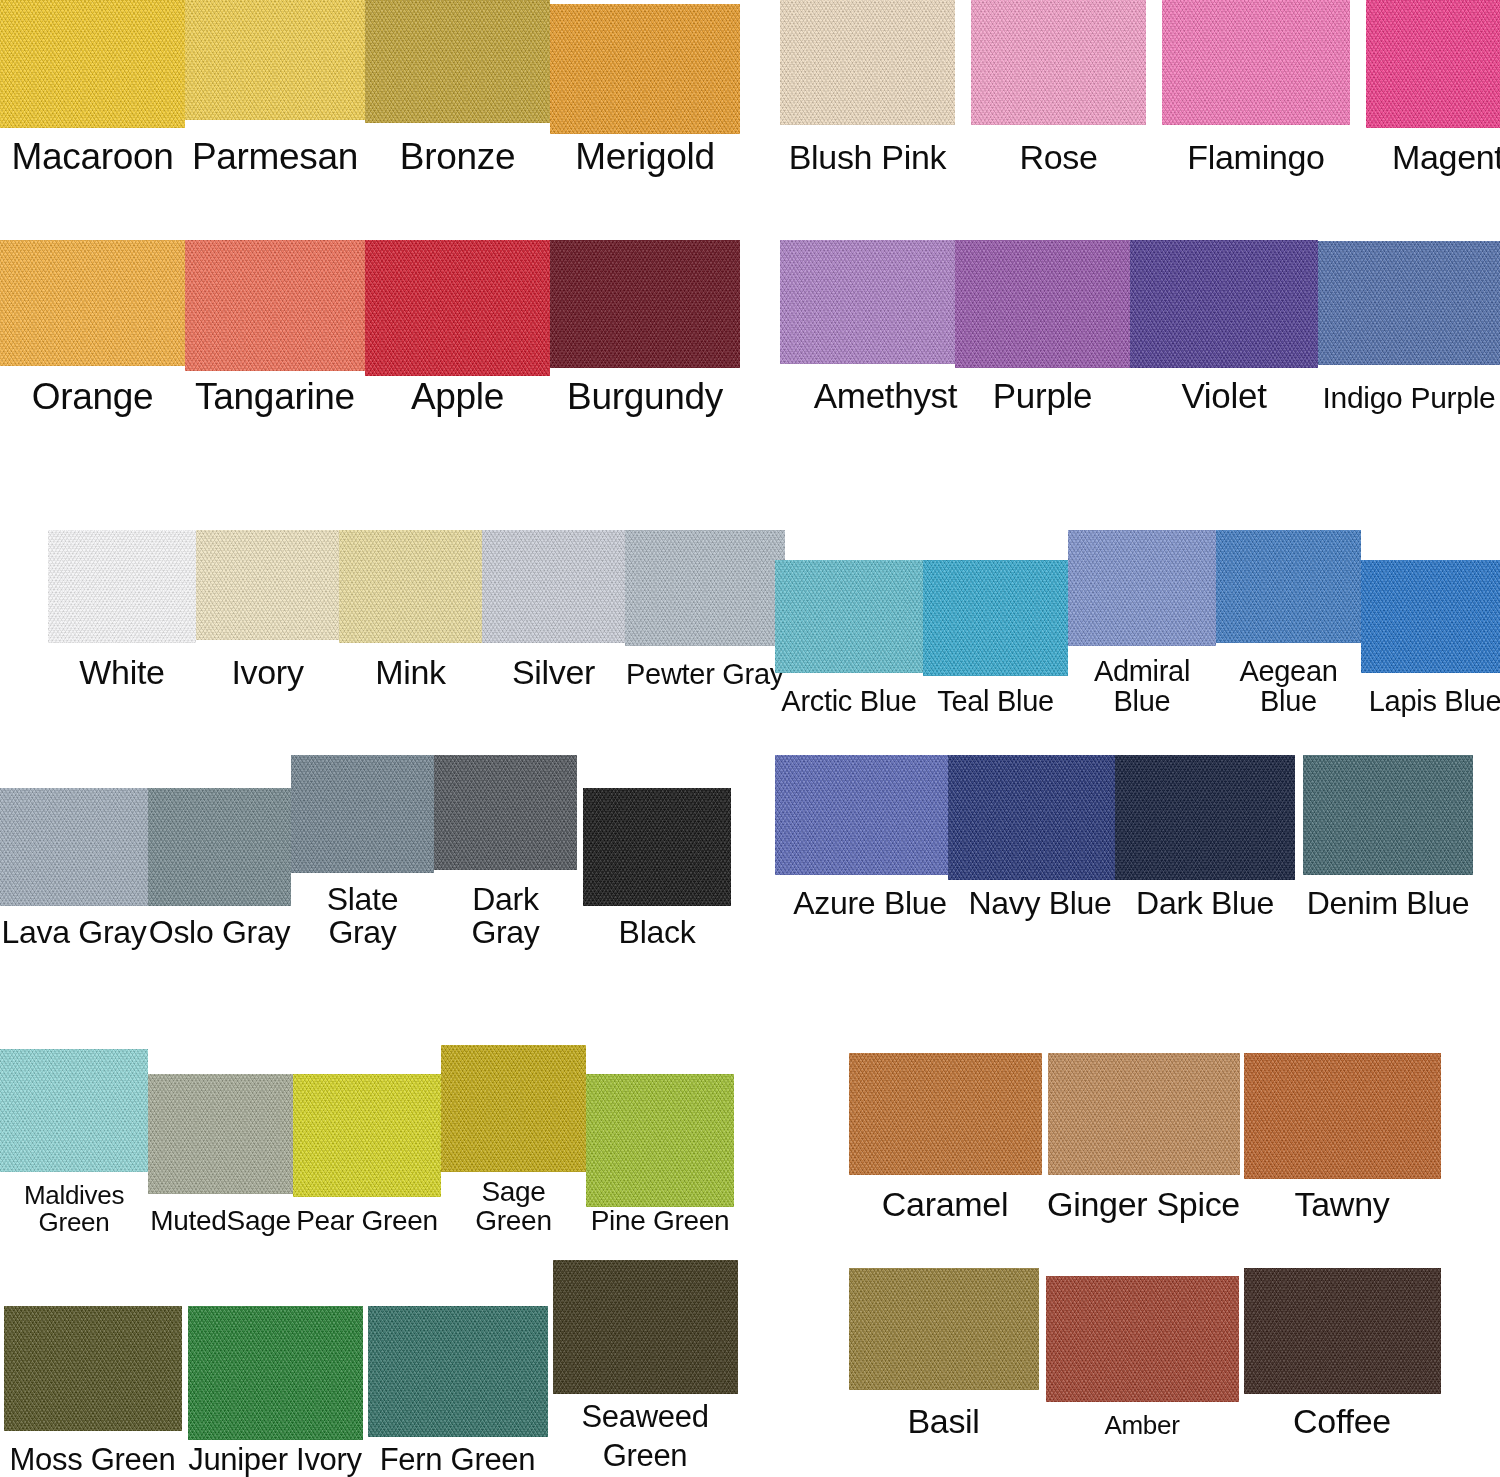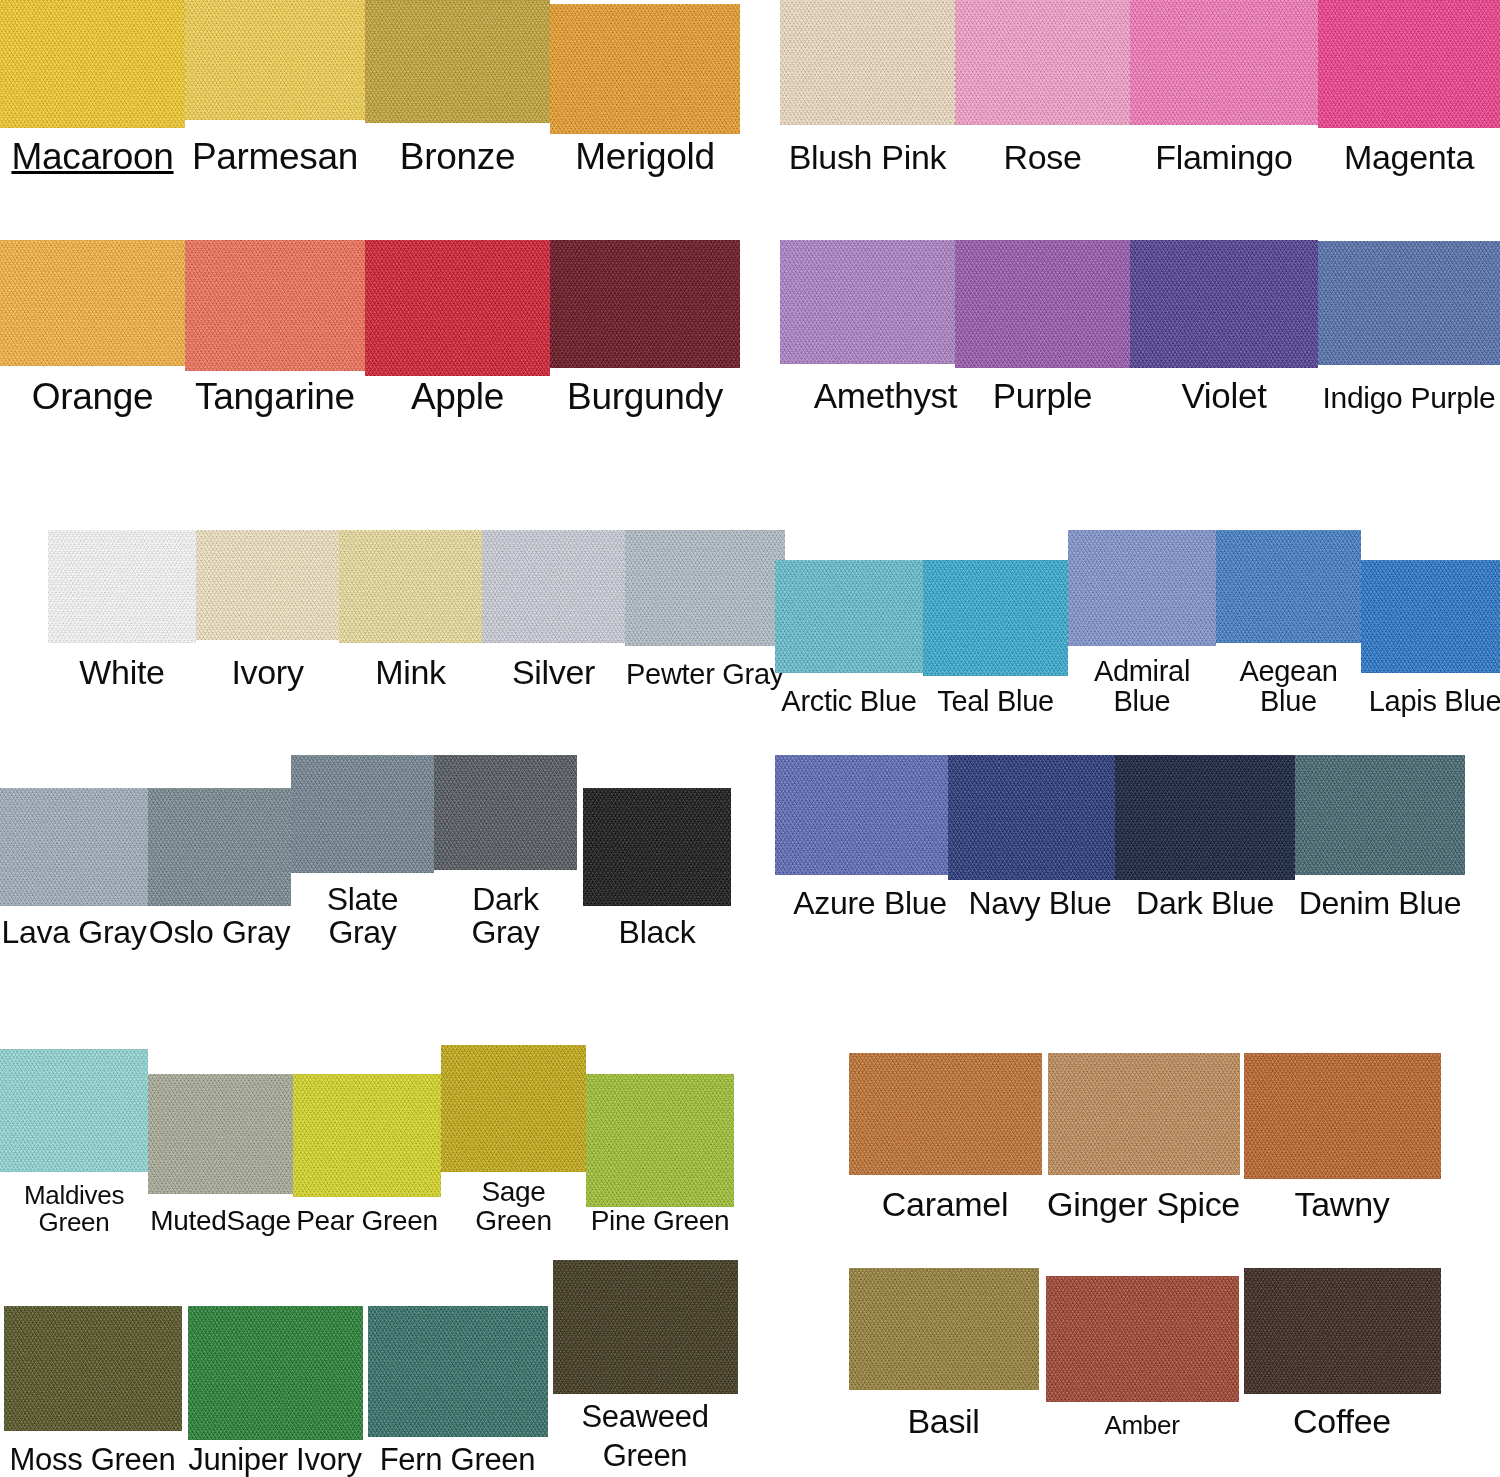--- a/index.html
+++ b/index.html
@@ -90,21 +90,21 @@
     white-space: pre-line;
     letter-spacing: -0.3px;
   }
 </style>
 </head>
 <body>
 
 <div class="board">
 
   <div class="row" style="left:0px; top:0px; width:740px;">
-    <div class="cell" style="width:185px;text-decoration:underline;">
+    <div class="cell" style="width:185px;">
       <div class="swatch" style="width:185px; height:128px; background:#F1C724;"></div>
       <div class="label" style="font-size:37px; margin-top:10px;">Macaroon</div>
     </div>
     <div class="cell" style="width:180px;">
       <div class="swatch" style="width:180px; height:120px; background:#F0CE4A; margin-bottom:8px;"></div>
       <div class="label" style="font-size:37px; margin-top:10px;">Parmesan</div>
     </div>
     <div class="cell" style="width:185px;">
       <div class="swatch" style="width:185px; height:123px; background:#BEA032; margin-bottom:5px;"></div>
       <div class="label" style="font-size:37px; margin-top:10px;">Bronze</div>
@@ -127,21 +127,21 @@
     <div class="cell" style="width:185px;">
       <div class="swatch" style="width:185px; height:136px; background:#CF1529;"></div>
       <div class="label" style="font-size:37px; margin-top:2px;">Apple</div>
     </div>
     <div class="cell" style="width:190px;">
       <div class="swatch plainer" style="width:190px; height:128px; background:#64101D;"></div>
       <div class="label" style="font-size:37px; margin-top:10px;">Burgundy</div>
     </div>
   </div>
 
-  <div class="row" style="left:780px; top:0px; width:720px;">
+  <div class="row" style="left:780px; top:0px; width:720px;gap:16px;">
     <div class="cell" style="width:175px;">
       <div class="swatch" style="width:175px; height:125px; background:#ECD9BE;"></div>
       <div class="label" style="font-size:34px; margin-top:15px;">Blush Pink</div>
     </div>
     <div class="cell" style="width:175px;">
       <div class="swatch" style="width:175px; height:125px; background:#F29CC6;"></div>
       <div class="label" style="font-size:34px; margin-top:15px;">Rose</div>
     </div>
     <div class="cell" style="width:188px;">
       <div class="swatch" style="width:188px; height:125px; background:#F274B6;"></div>
@@ -247,21 +247,21 @@
       <div class="label" style="font-size:32px; margin-top:12px;">Azure Blue</div>
     </div>
     <div class="cell" style="width:150px;">
       <div class="swatch" style="width:185px; height:125px; background:#1F2E73;"></div>
       <div class="label" style="font-size:32px; margin-top:7px;">Navy Blue</div>
     </div>
     <div class="cell" style="width:180px;">
       <div class="swatch plainer" style="width:180px; height:125px; background:#111B38;"></div>
       <div class="label" style="font-size:32px; margin-top:7px;">Dark Blue</div>
     </div>
-    <div class="cell" style="width:170px;">
+    <div class="cell" style="width:170px;padding-left:8px;">
       <div class="swatch" style="width:170px; height:120px; background:#3C6069;"></div>
       <div class="label" style="font-size:32px; margin-top:12px;">Denim Blue</div>
     </div>
   </div>
 
   <div class="row" style="left:0px; top:1045px; width:740px;">
     <div class="cell" style="width:148px;">
       <div class="swatch" style="width:148px; height:123px; background:#8CD4D4;"></div>
       <div class="label" style="font-size:26px; margin-top:10px;">Maldives Green</div>
     </div>

